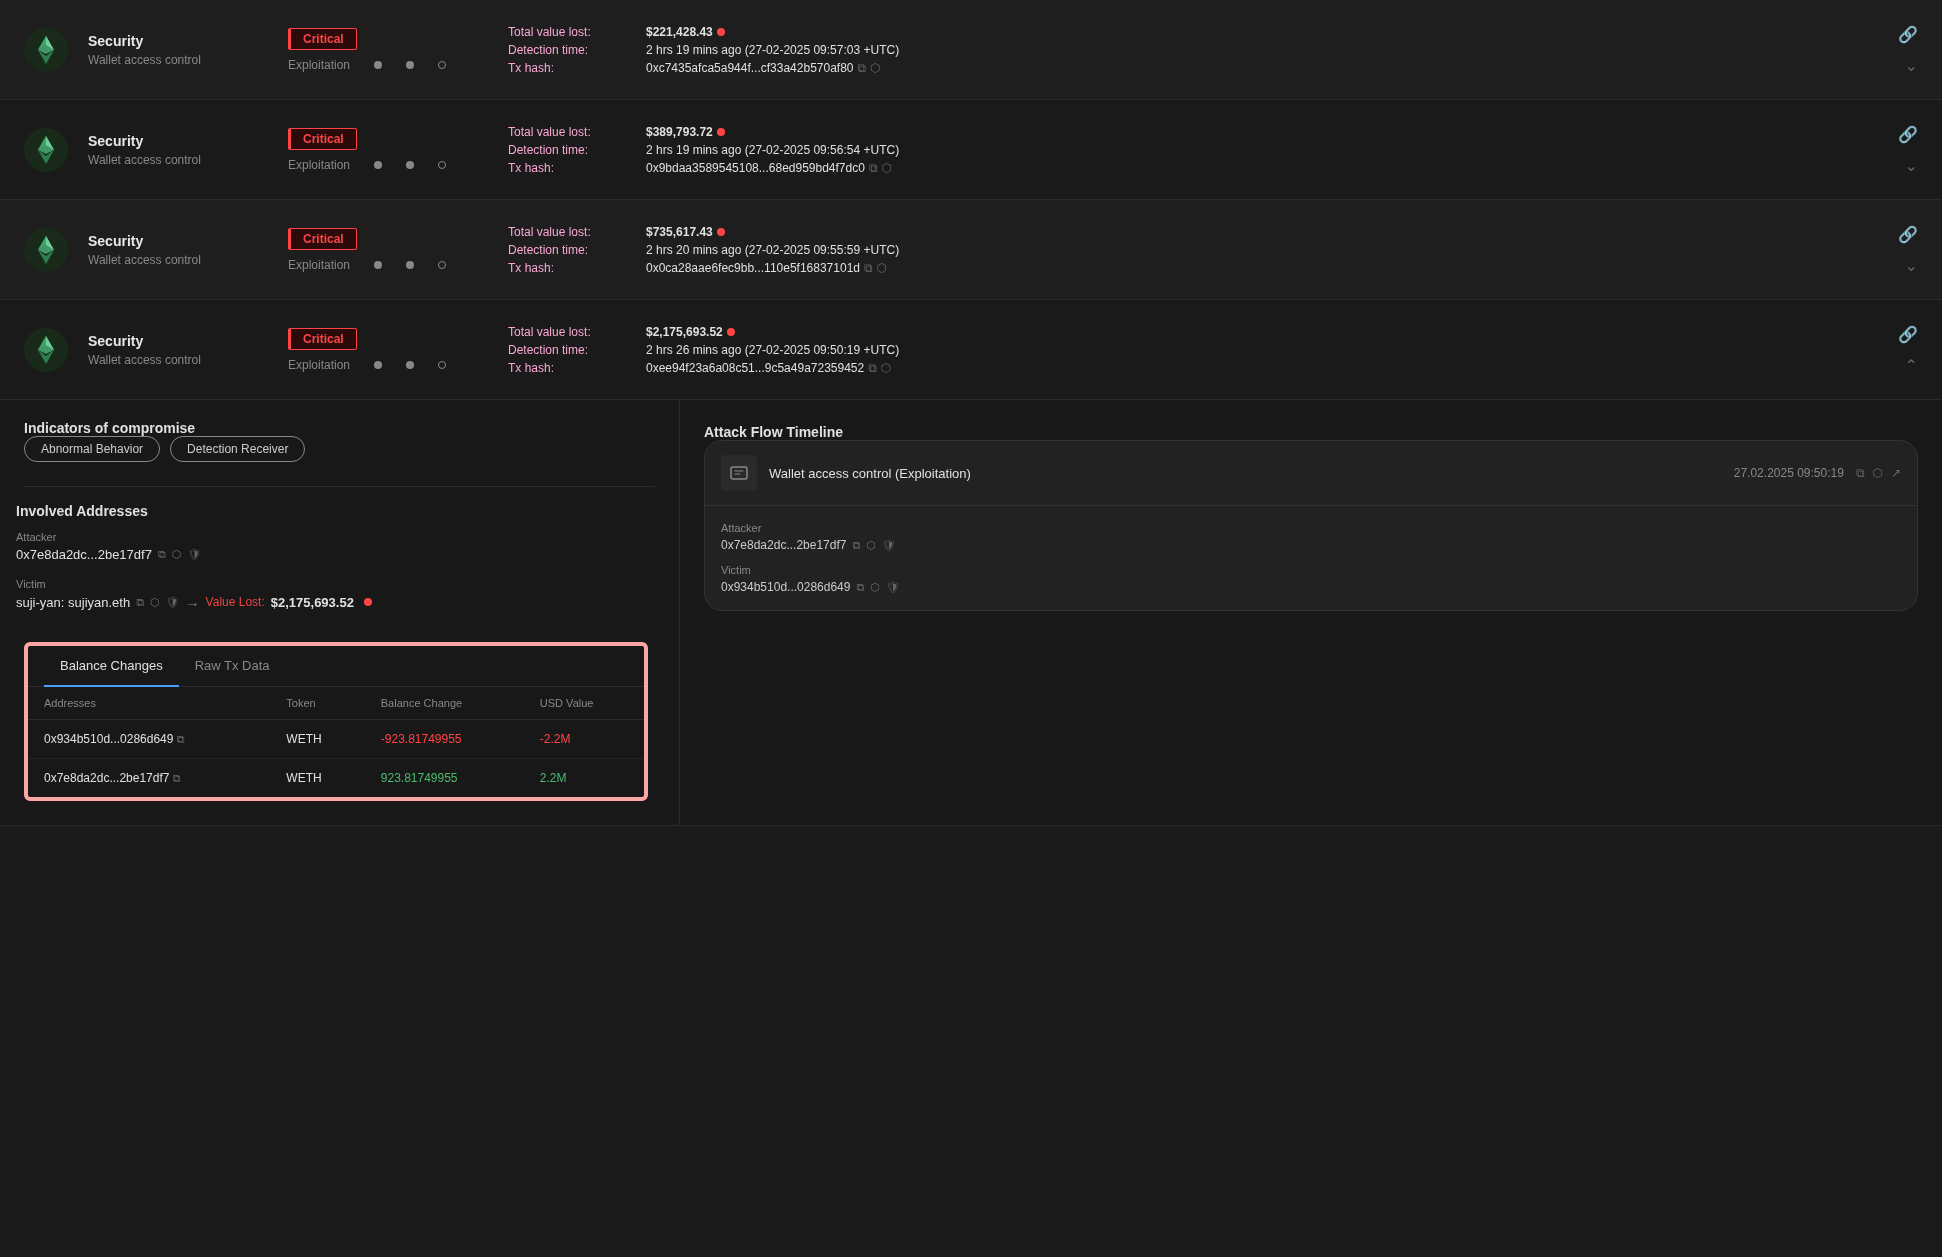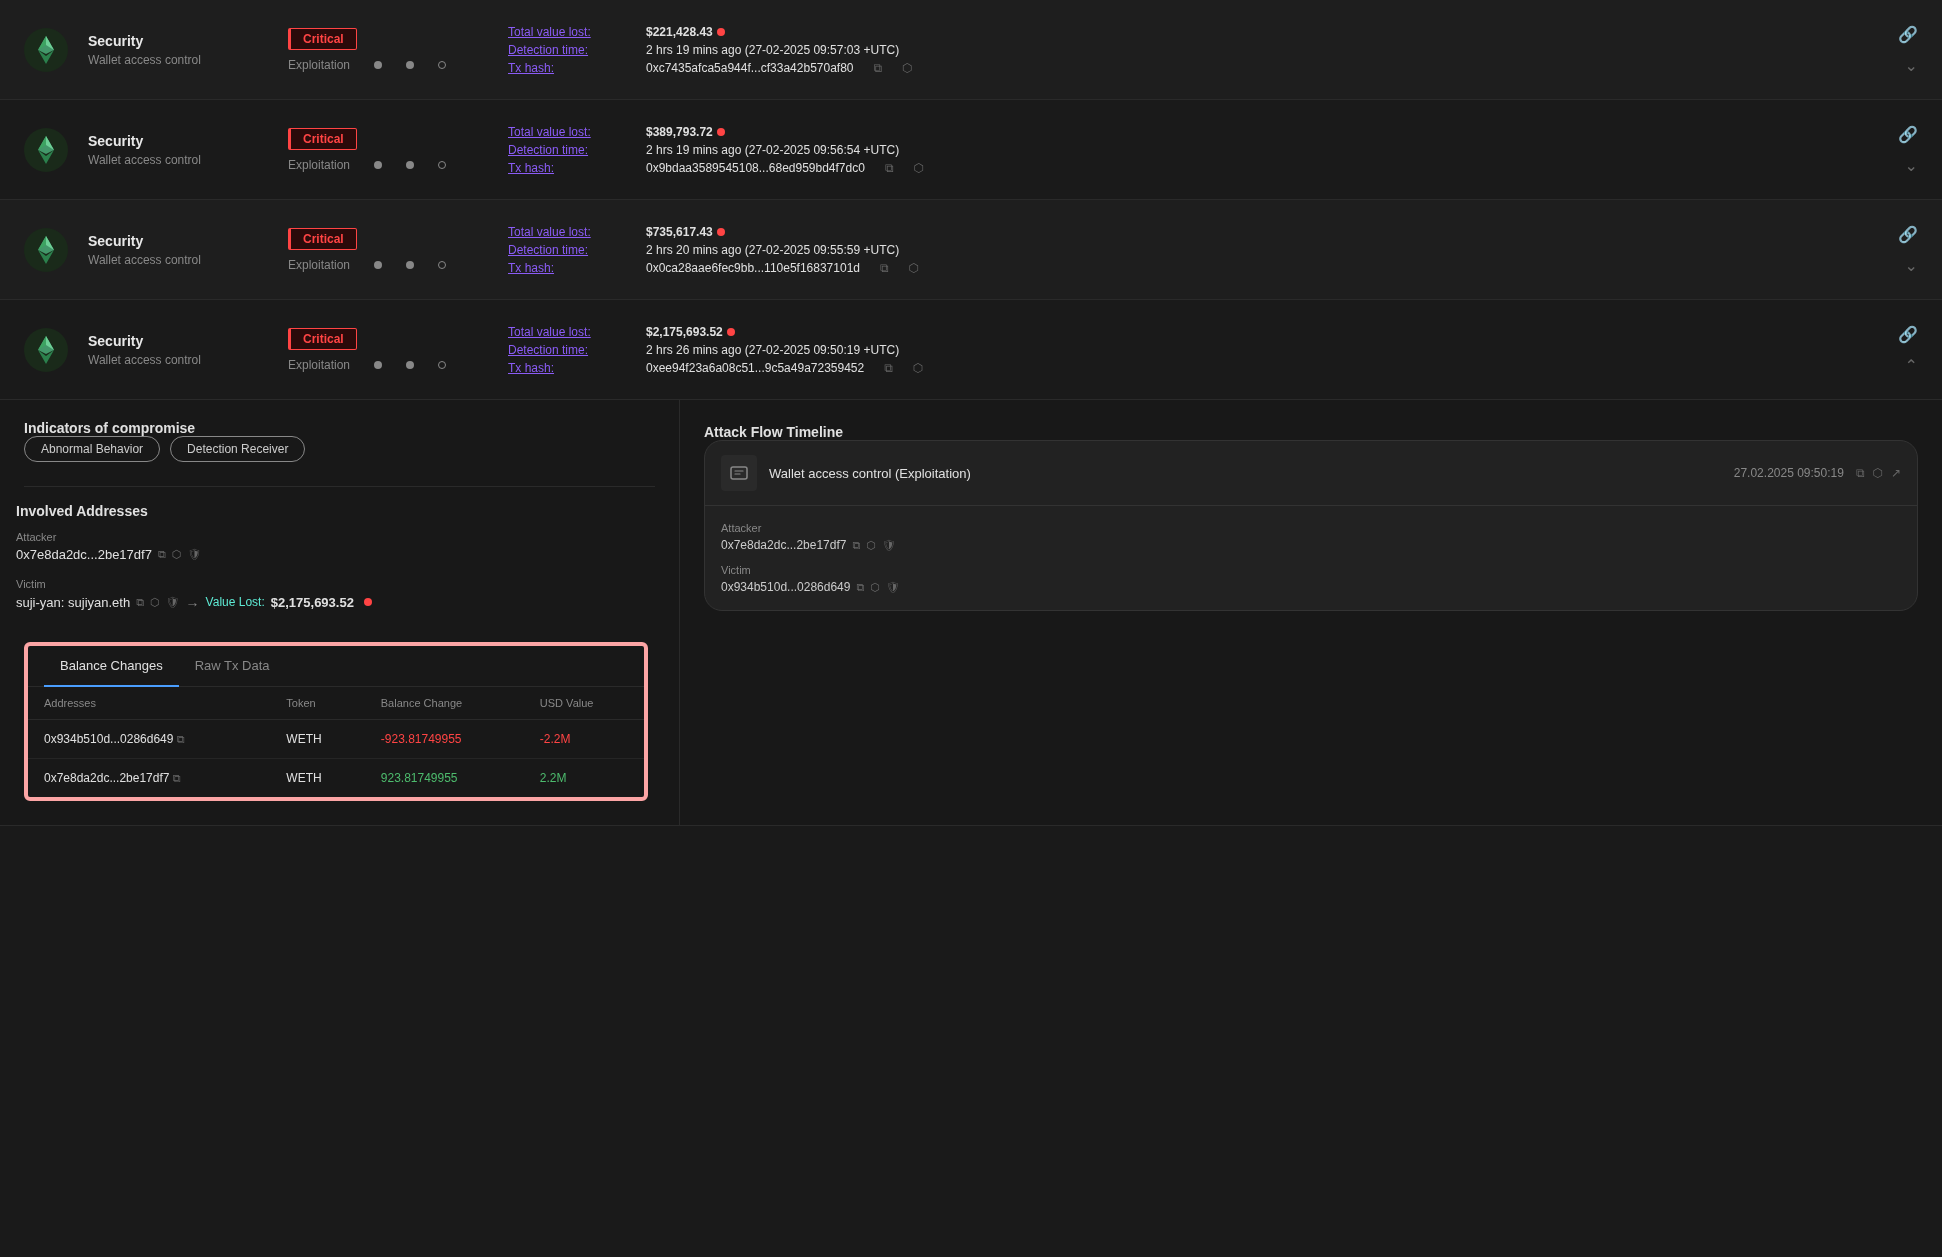--- a/index.html
+++ b/index.html
@@ -79,35 +79,35 @@
       display: inline-block;
     }
 
     .alert-details {
       flex: 1;
       display: grid;
       grid-template-columns: 130px 1fr;
       gap: 4px 8px;
       font-size: 12px;
     }
-    .detail-label { color: #8b5cf6; text-decoration: underline; }
+    .detail-label { color: #f9a8d4; }
     .detail-value { color: #e0e0e0; }
     .detail-value.money { color: #e0e0e0; font-weight: 600; }
     .detail-value .red-dot {
       display: inline-block;
       width: 8px; height: 8px;
       border-radius: 50%;
       background: #ff4444;
       margin-left: 4px;
       vertical-align: middle;
     }
     .hash-row {
       display: flex;
       align-items: center;
-      gap: 20px;
+      gap: 4px;
     }
     .icon-btn {
       cursor: pointer;
       color: #666;
       font-size: 12px;
     }
 
     .alert-actions {
       flex: 0 0 40px;
       display: flex;
@@ -165,21 +165,21 @@
       margin-bottom: 4px;
     }
     .address-row {
       display: flex;
       align-items: center;
       gap: 6px;
       font-size: 13px;
       color: #e0e0e0;
     }
     .arrow-icon { color: #888; font-size: 14px; }
-    .value-lost-label { color: #5eead4; font-size: 12px; }
+    .value-lost-label { color: #ef4444; font-size: 12px; }
     .value-lost-amount { color: #e0e0e0; font-weight: 600; font-size: 13px; }
     .icon-small { color: #666; font-size: 11px; cursor: pointer; }
 
     
     .balance-section {
       border: 1px solid #2a2a2a;
       border-radius: 6px;
       margin: 0 24px 24px 24px;
       overflow: hidden;
     }

